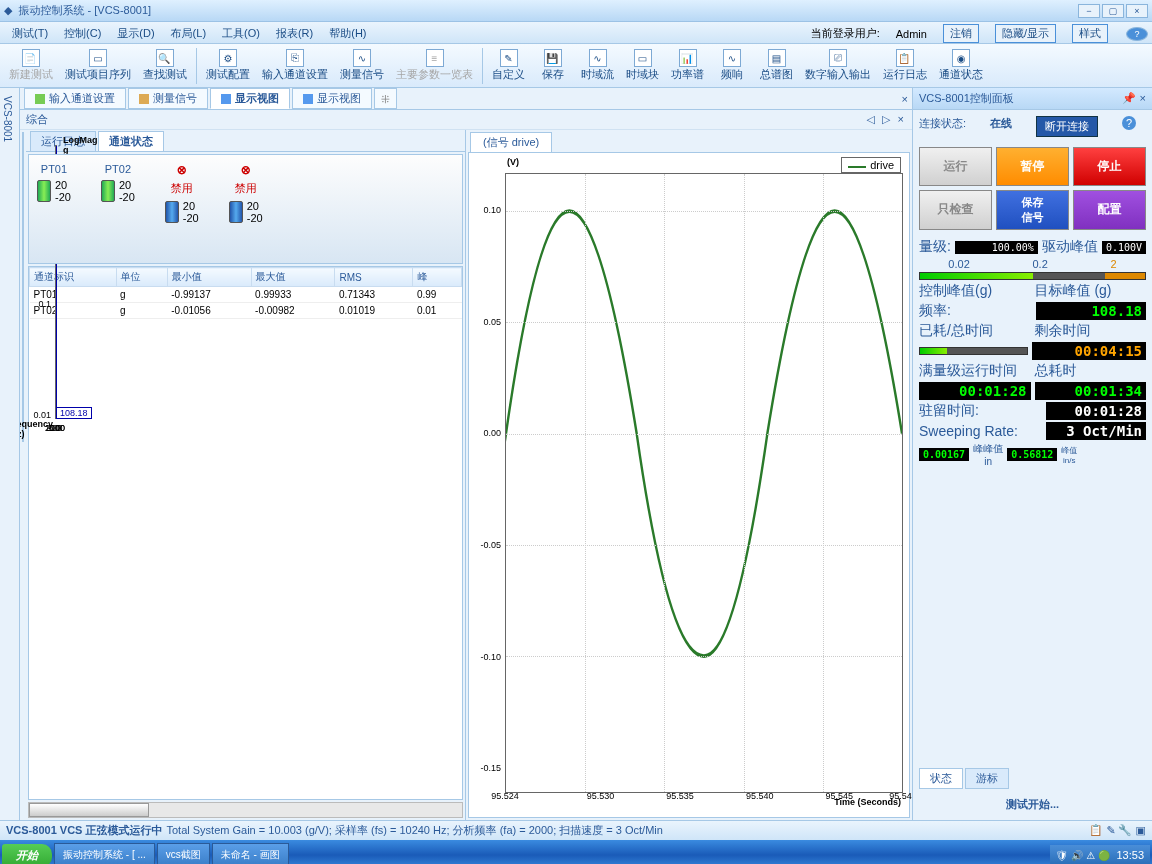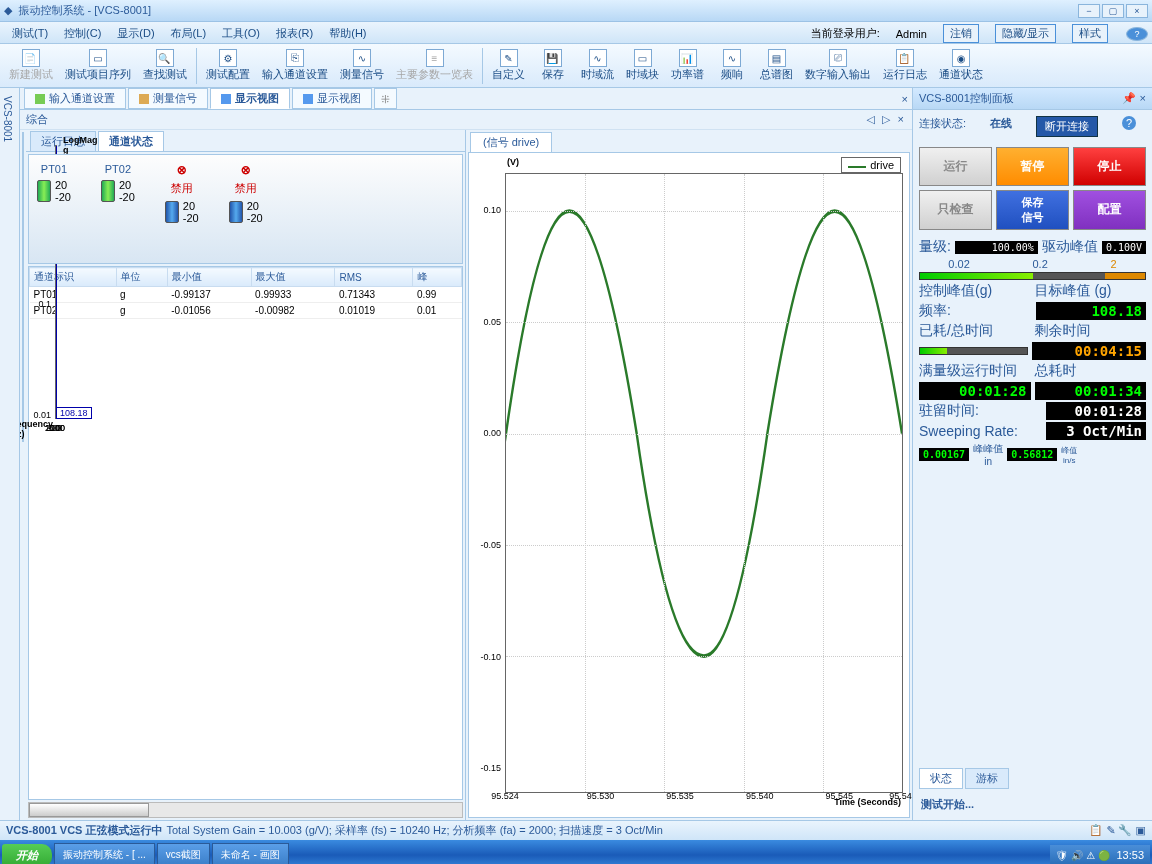--- a/index.html
+++ b/index.html
@@ -83,21 +83,21 @@
 .ro-black{background:#000;color:#fff;padding:1px 4px;font-family:monospace;font-size:10px;text-align:right}
 .ro-led{background:#000;padding:1px 4px;font-family:monospace;font-size:14px;text-align:right;font-weight:bold}
 .ro-led.g{color:#0f0}
 .ro-led.y{color:#ff0}
 .ro-led.o{color:#ffa500}
 .bar{height:8px;background:#555;border:1px solid #333;position:relative}
 .bar .fill{position:absolute;left:0;top:0;bottom:0;background:linear-gradient(90deg,#0c0,#8e0)}
 .paneltabs{display:flex;padding:0 6px;gap:2px;margin-top:auto}
 .ptab{padding:2px 10px;border:1px solid #a6c8e6;background:#d9eafb;color:#2b5a99;cursor:pointer}
 .ptab.active{background:#fff}
-.teststart{padding:8px;color:#2b5a99;font-weight:bold}
+.teststart{text-align:center;padding:8px;color:#2b5a99;font-weight:bold}
 .statusbar{height:20px;background:linear-gradient(#eaf4fd,#cfe5f8);display:flex;align-items:center;padding:0 6px;color:#2b5a99;border-top:1px solid #a6c8e6;gap:4px}
 .statusbar .icons{margin-left:auto;display:flex;gap:4px}
 .taskbar{height:30px;background:linear-gradient(#3a8be0,#1a5bb8,#3a8be0);display:flex;align-items:center;padding:0 2px;gap:2px}
 .start{background:linear-gradient(#5c5,#3a3);color:#fff;padding:4px 14px;border-radius:3px 10px 10px 3px;font-weight:bold;cursor:pointer;font-style:italic}
 .task{background:linear-gradient(#5a9ee8,#3a7ec8);color:#fff;padding:4px 8px;border:1px solid #2a5a98;cursor:pointer;font-size:10px;max-width:140px;overflow:hidden;white-space:nowrap}
 .tray{margin-left:auto;background:linear-gradient(#4a8ed8,#2a6eb8);padding:4px 6px;color:#fff;font-size:10px;display:flex;align-items:center;gap:6px}
 svg.sine{width:100%;height:100%}
 </style>
 </head>
 <body>

